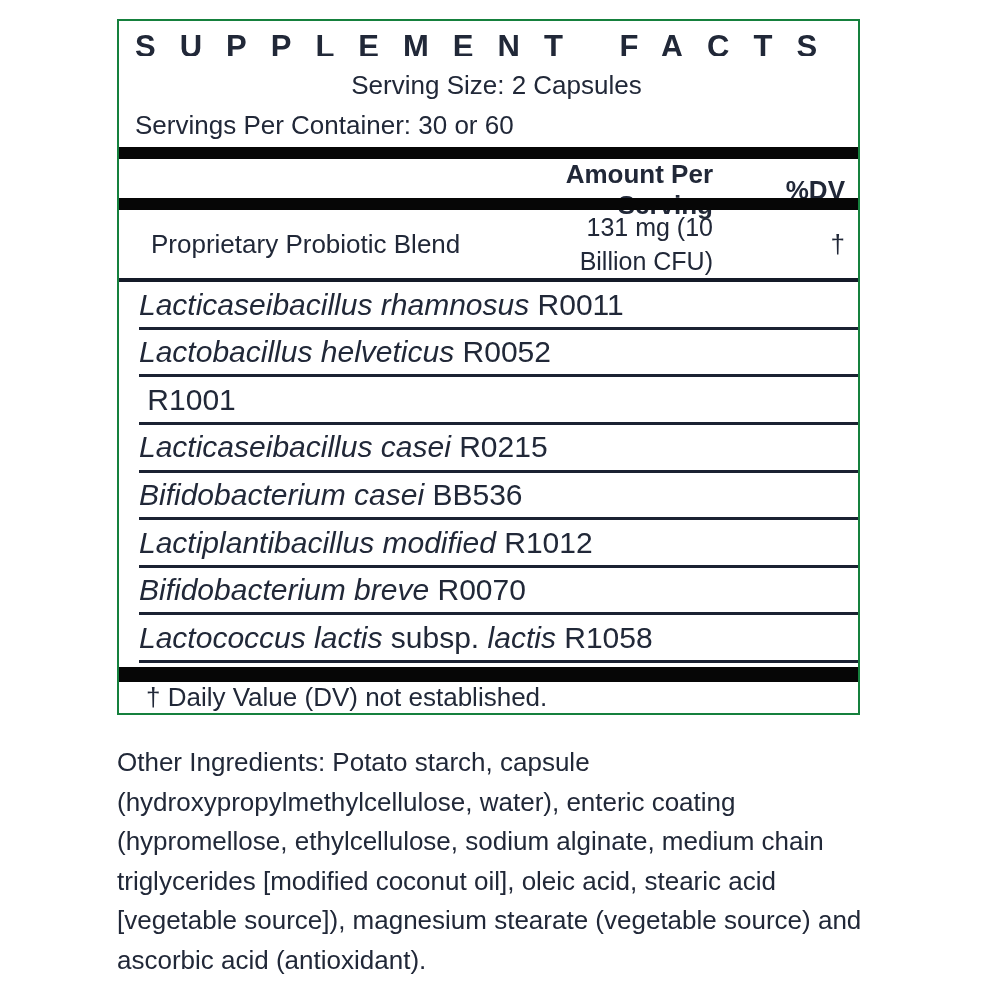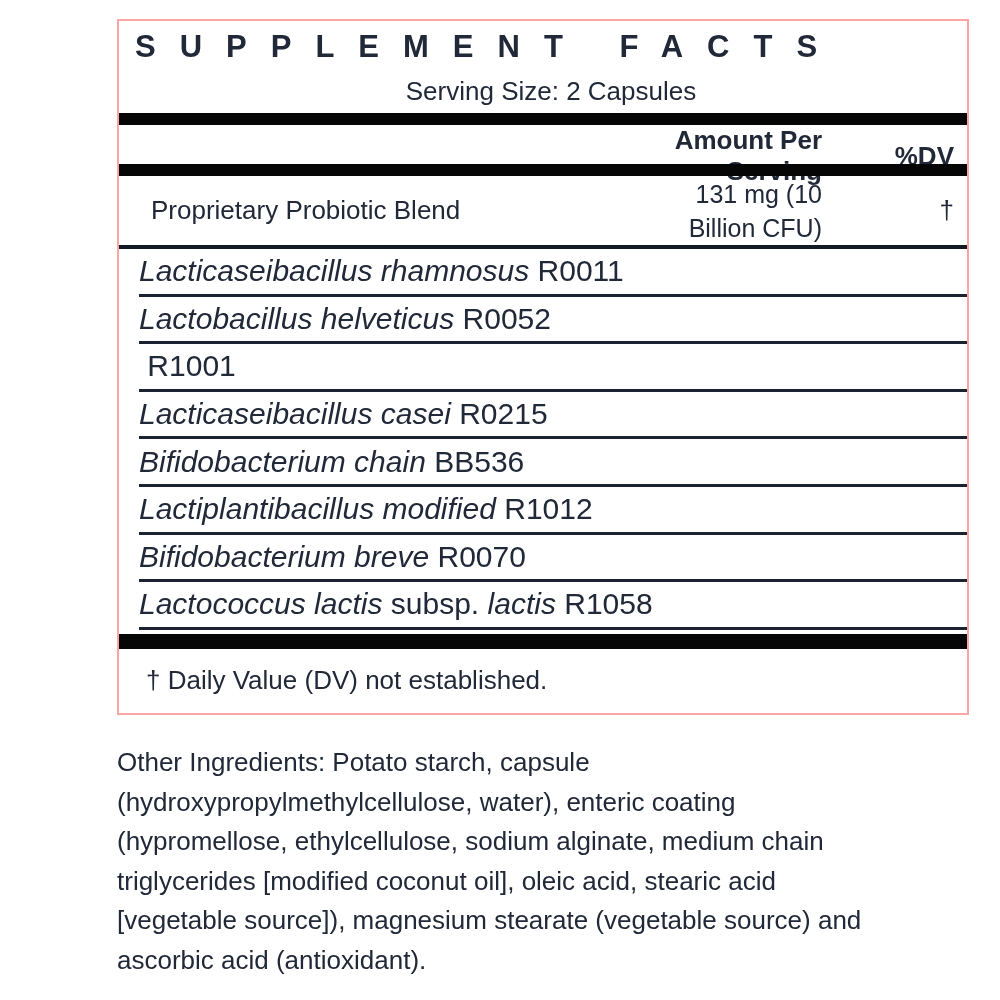--- a/index.html
+++ b/index.html
@@ -16,23 +16,23 @@
     position: relative;
     width: 1000px;
     height: 1000px;
     background: #ffffff;
     overflow: hidden;
   }
   .facts-box {
     position: absolute;
     left: 117px;
     top: 19px;
-    width: 852px;
+    width: 743px;
     height: 696px;
-    border: 2px solid #fca5a5;
+    border: 2px solid #15803d;
     box-sizing: border-box;
     background: #ffffff;
     display: flex;
     flex-direction: column;
   }
   .panel-title {
     padding: 10px 0 0 16px;
     font-size: 31px;
     font-weight: bold;
     letter-spacing: 24px;
@@ -118,20 +118,21 @@
 <body>
 
 <div class="stage">
 
   <div class="facts-box">
 
     <div class="panel-title">SUPPLEMENT FACTS</div>
 
     <div class="serving-line serving-size">Serving Size: 2 Capsules</div>
 
+    <div class="serving-line servings-per">Servings Per Container: 30 or 60</div>
 
     <div class="bar bar-top"></div>
 
     <div class="cols-row header-row">
       <span></span>
       <span class="col-amount">Amount Per Serving</span>
       <span class="col-dv">%DV</span>
     </div>
 
     <div class="bar bar-mid"></div>
@@ -145,21 +146,21 @@
       <span class="col-dv blend-dv">†</span>
     </div>
 
     <div class="sep-full"></div>
 
     <div id="strain-rows">
         <div class="strain-row"><span class="it">Lacticaseibacillus rhamnosus</span><span> R0011</span></div>
         <div class="strain-row"><span class="it">Lactobacillus helveticus</span><span> R0052</span></div>
         <div class="strain-row"><span> R1001</span></div>
         <div class="strain-row"><span class="it">Lacticaseibacillus casei</span><span> R0215</span></div>
-        <div class="strain-row"><span class="it">Bifidobacterium chain</span><span> BB536</span></div>
+        <div class="strain-row"><span class="it">Bifidobacterium casei</span><span> BB536</span></div>
         <div class="strain-row"><span class="it">Lactiplantibacillus modified</span><span> R1012</span></div>
         <div class="strain-row"><span class="it">Bifidobacterium breve</span><span> R0070</span></div>
         <div class="strain-row"><span class="it">Lactococcus lactis</span><span> subsp.</span><span class="it"> lactis</span><span> R1058</span></div>
       </div>
 
     <div class="bar bar-bottom"></div>
 
     <div class="footnote-row">
       <span>† Daily Value (DV) not established.</span>
     </div>

